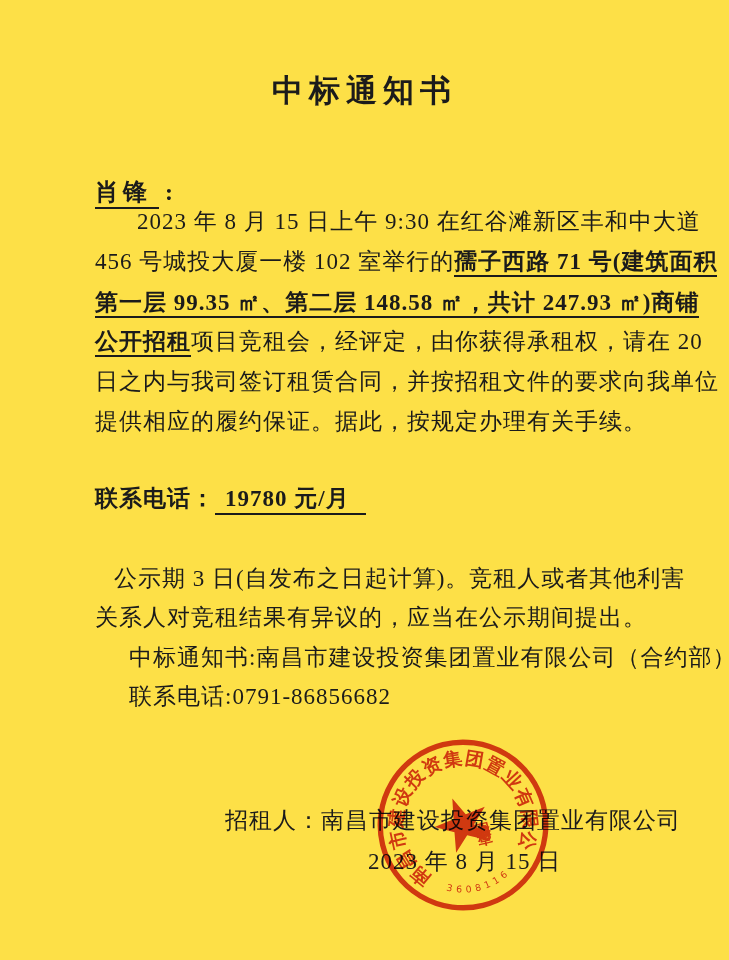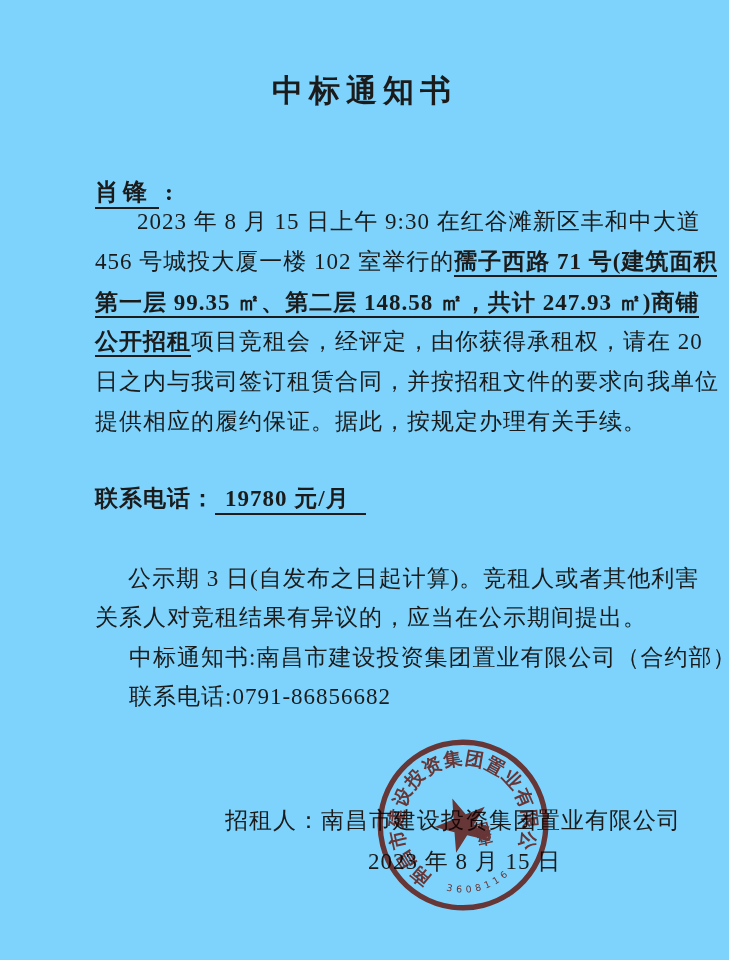--- a/index.html
+++ b/index.html
@@ -1,20 +1,20 @@
 <!DOCTYPE html>
 <html><head>
 <meta charset="utf-8">
 <style>
   html,body{margin:0;padding:0;background:#e8e8e8;}
   .page{
     position:relative;
     width:729px;height:960px;
     margin:0 auto;
-    background:#7dd3fc;
+    background:#fde047;
     font-family:"Liberation Serif","DejaVu Serif",serif;
     color:#1b1b1b;
     overflow:hidden;
   }
   .doc-title{
     position:absolute;top:70px;left:0;width:100%;
     text-align:center;font-size:31px;font-weight:bold;letter-spacing:6px;
   }
   .salutation{
     position:absolute;top:176px;left:95px;
@@ -67,21 +67,21 @@
 
   <div class="bline indent" style="top:206px;"><span>2023 年 8 月 15 日上午 9:30 在红谷滩新区丰和中大道</span></div>
   <div class="bline" style="top:246px;"><span>456 号城投大厦一楼 102 室举行的</span><span class="bu">孺子西路 71 号(建筑面积</span></div>
   <div class="bline" style="top:287px;"><span class="bu">第一层 99.35 ㎡、第二层 148.58 ㎡，共计 247.93 ㎡)商铺</span></div>
   <div class="bline" style="top:326px;"><span class="bu">公开招租</span><span>项目竞租会，经评定，由你获得承租权，请在 20</span></div>
   <div class="bline" style="top:406px;"><span>提供相应的履约保证。据此，按规定办理有关手续。</span></div>
   <div class="bline" style="top:366px;"><span>日之内与我司签订租赁合同，并按招租文件的要求向我单位</span></div>
 
   <div class="result-line"><span class="result-label">联系电话：</span><span class="result-value">19780 元/月</span></div>
 
-  <div class="bline" style="top:563px;left:128px;"><span>公示期 3 日(自发布之日起计算)。竞租人或者其他利害</span></div>
+  <div class="bline" style="top:563px;left:114px;"><span>公示期 3 日(自发布之日起计算)。竞租人或者其他利害</span></div>
   <div class="bline" style="top:602px;"><span>关系人对竞租结果有异议的，应当在公示期间提出。</span></div>
   <div class="bline" style="top:642px;left:129px;"><span>中标通知书:南昌市建设投资集团置业有限公司（合约部）</span></div>
   <div class="bline" style="top:681px;left:129px;"><span>联系电话:0791-86856682</span></div>
 
   <div class="sig-line" style="top:805px;left:225px;">招租人：南昌市建设投资集团置业有限公司</div>
   <div class="sig-line" style="top:846px;left:368px;">2023 年 8 月 15 日</div>
 
   <div class="seal">
     <svg viewBox="0 0 200 200" xmlns="http://www.w3.org/2000/svg" xmlns:xlink="http://www.w3.org/1999/xlink">
       <defs>

